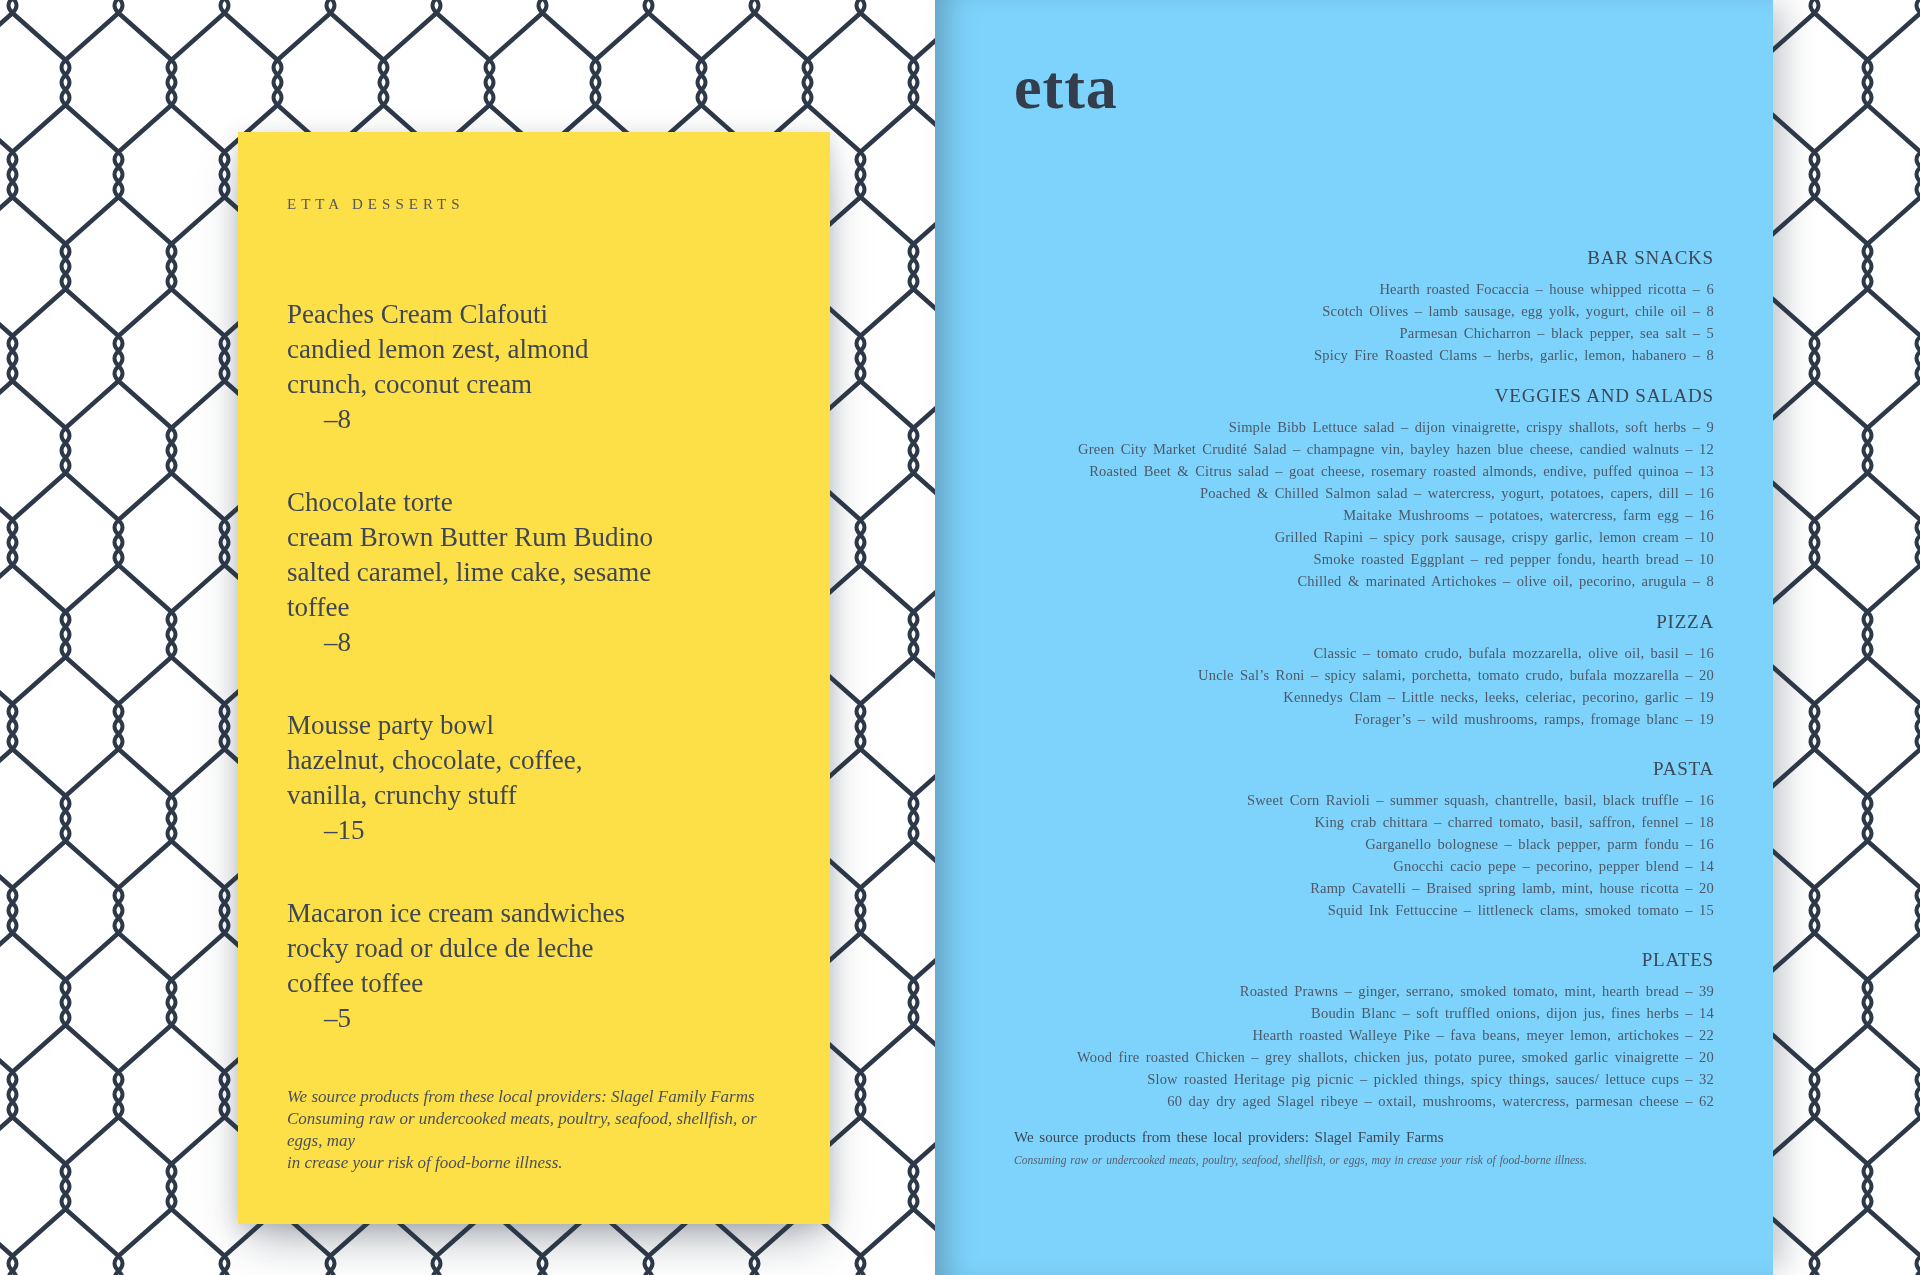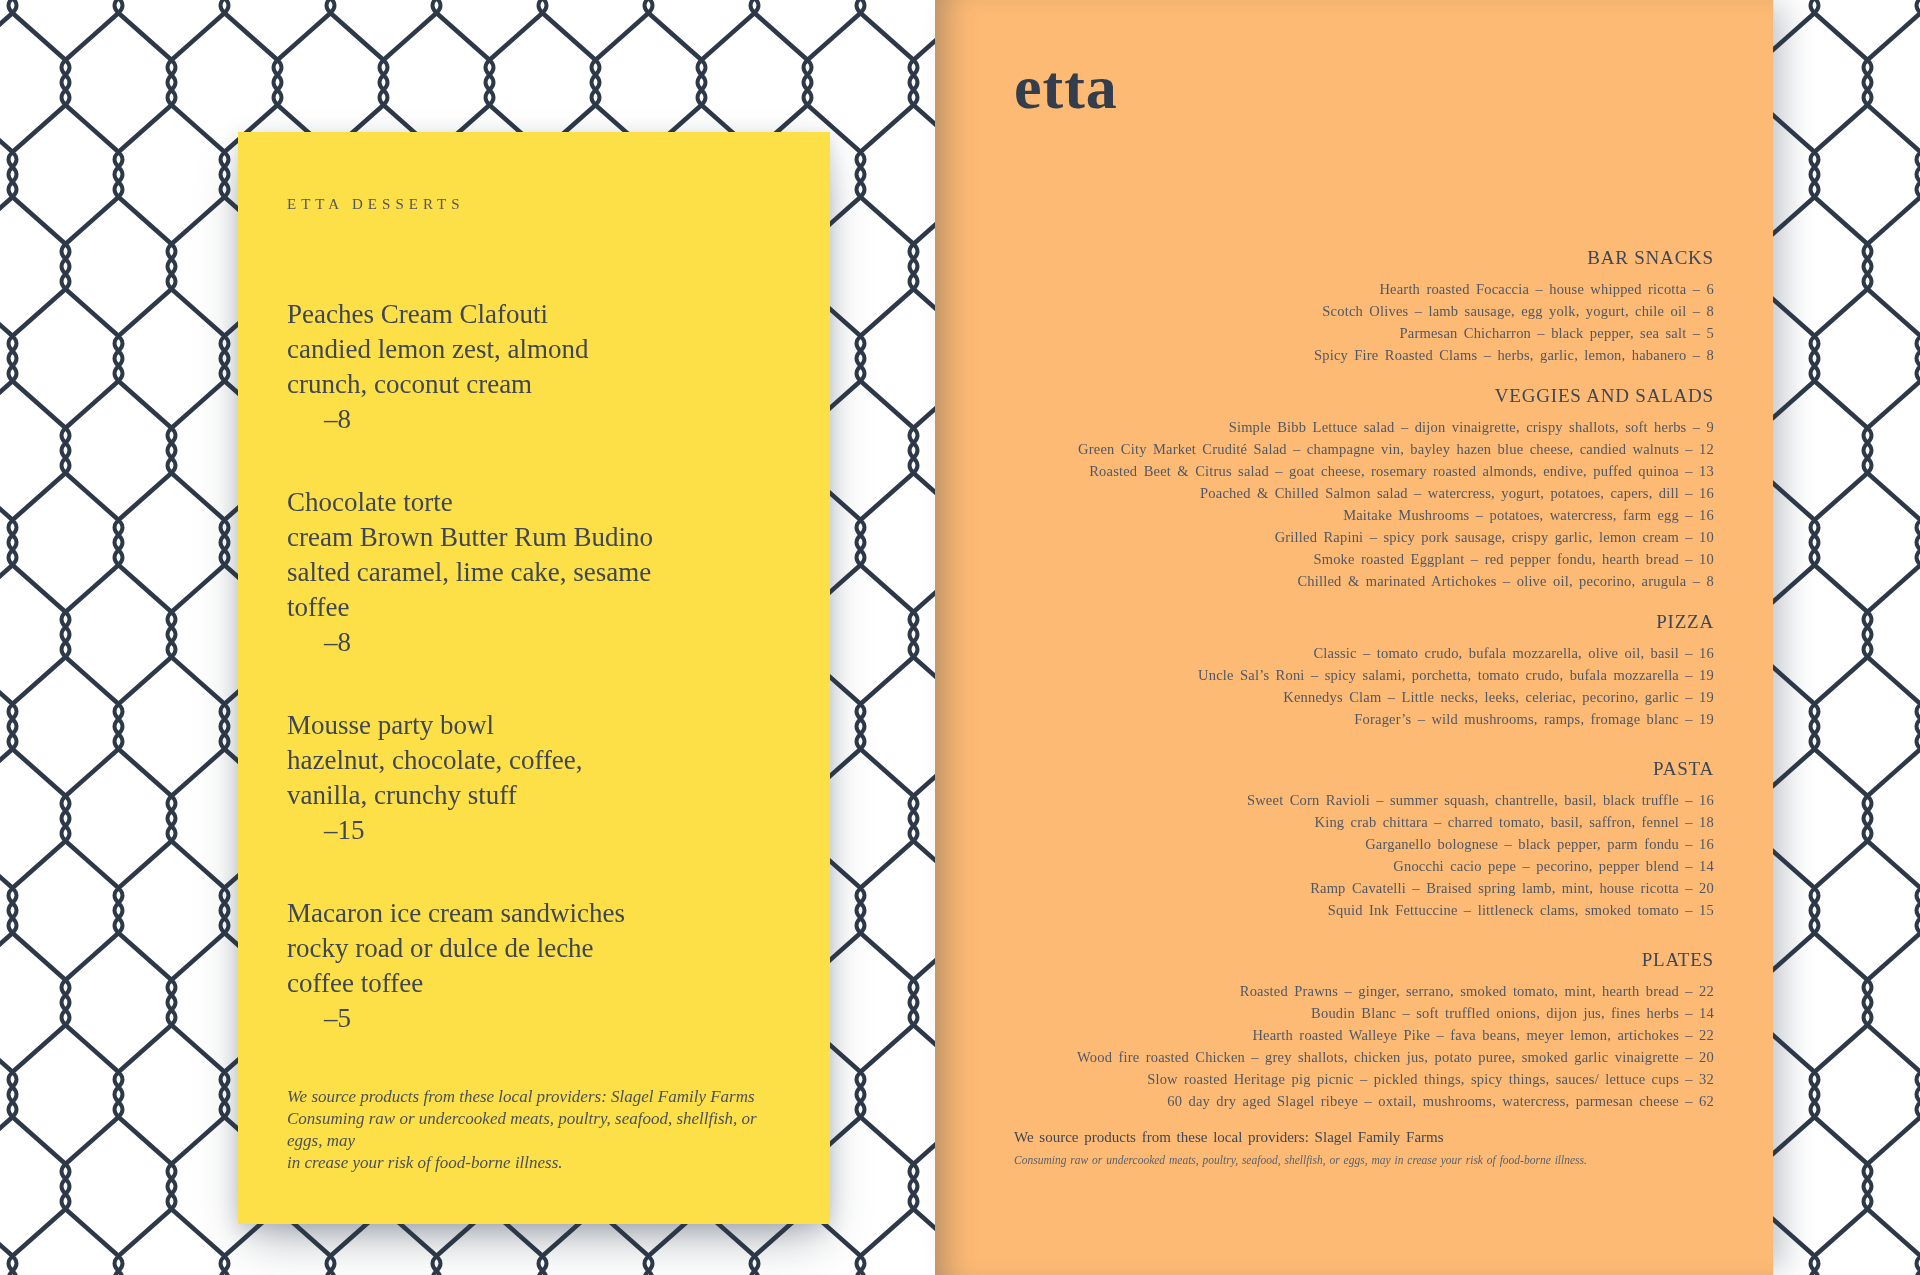--- a/index.html
+++ b/index.html
@@ -28,21 +28,21 @@
     font-size:27px;line-height:35px;color:#3f4654;padding-left:37px;
   }
   .card-footer{
     margin-top:50px;font-style:italic;font-size:17px;line-height:22px;
     color:#4a505c;white-space:pre-line;
   }
 
   
   .menu-panel{
     position:absolute;left:935px;top:0;width:838px;height:1275px;
-    background:#fdba74;z-index:1;
+    background:#7dd3fc;z-index:1;
     box-shadow:inset 26px 0 30px -16px rgba(45,57,73,.35), 16px 0 30px -6px rgba(45,57,73,.30);
   }
   .logo{
     position:absolute;left:79px;top:56px;
     font-size:62px;line-height:62px;font-weight:600;color:#333d4b;letter-spacing:1px;
   }
   .menu-content{
     position:absolute;left:79px;top:244px;width:700px;
   }
   .menu-section{margin:0;text-align:right;}
@@ -145,38 +145,38 @@
       <div class="mi">Poached &amp; Chilled Salmon salad – watercress, yogurt, potatoes, capers, dill – 16</div>
       <div class="mi">Maitake Mushrooms – potatoes, watercress, farm egg – 16</div>
       <div class="mi">Grilled Rapini – spicy pork sausage, crispy garlic, lemon cream – 10</div>
       <div class="mi">Smoke roasted Eggplant – red pepper fondu, hearth bread – 10</div>
       <div class="mi">Chilled &amp; marinated Artichokes – olive oil, pecorino, arugula – 8</div>
     </div>
 
     <div class="menu-section gap-l">
       <h2 class="sec-title">PIZZA</h2>
       <div class="mi">Classic – tomato crudo, bufala mozzarella, olive oil, basil – 16</div>
-      <div class="mi">Uncle Sal’s Roni – spicy salami, porchetta, tomato crudo, bufala mozzarella – 19</div>
+      <div class="mi">Uncle Sal’s Roni – spicy salami, porchetta, tomato crudo, bufala mozzarella – 20</div>
       <div class="mi">Kennedys Clam – Little necks, leeks, celeriac, pecorino, garlic – 19</div>
       <div class="mi">Forager’s – wild mushrooms, ramps, fromage blanc – 19</div>
     </div>
 
     <div class="menu-section gap-l">
       <h2 class="sec-title">PASTA</h2>
       <div class="mi">Sweet Corn Ravioli – summer squash, chantrelle, basil, black truffle – 16</div>
       <div class="mi">King crab chittara – charred tomato, basil, saffron, fennel – 18</div>
       <div class="mi">Garganello bolognese – black pepper, parm fondu – 16</div>
       <div class="mi">Gnocchi cacio pepe – pecorino, pepper blend – 14</div>
       <div class="mi">Ramp Cavatelli – Braised spring lamb, mint, house ricotta – 20</div>
       <div class="mi">Squid Ink Fettuccine – littleneck clams, smoked tomato – 15</div>
     </div>
 
     <div class="menu-section">
       <h2 class="sec-title">PLATES</h2>
-      <div class="mi">Roasted Prawns – ginger, serrano, smoked tomato, mint, hearth bread – 22</div>
+      <div class="mi">Roasted Prawns – ginger, serrano, smoked tomato, mint, hearth bread – 39</div>
       <div class="mi">Boudin Blanc – soft truffled onions, dijon jus, fines herbs – 14</div>
       <div class="mi">Hearth roasted Walleye Pike – fava beans, meyer lemon, artichokes – 22</div>
       <div class="mi">Wood fire roasted Chicken – grey shallots, chicken jus, potato puree, smoked garlic vinaigrette – 20</div>
       <div class="mi">Slow roasted Heritage pig picnic – pickled things, spicy things, sauces/ lettuce cups – 32</div>
       <div class="mi">60 day dry aged Slagel ribeye – oxtail, mushrooms, watercress, parmesan cheese – 62</div>
     </div>
 
     <div class="menu-footer">
       <div class="mf-primary">We source products from these local providers: Slagel Family Farms</div>
       <div class="mf-secondary">Consuming raw or undercooked meats, poultry, seafood, shellfish, or eggs, may in crease your risk of food-borne illness.</div>

